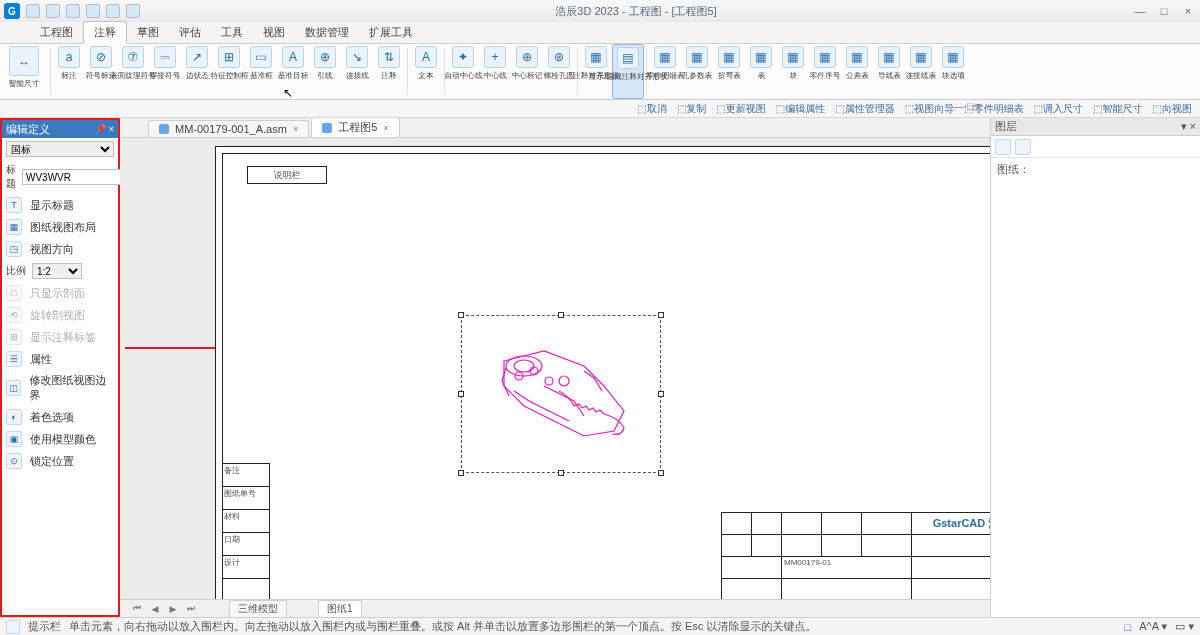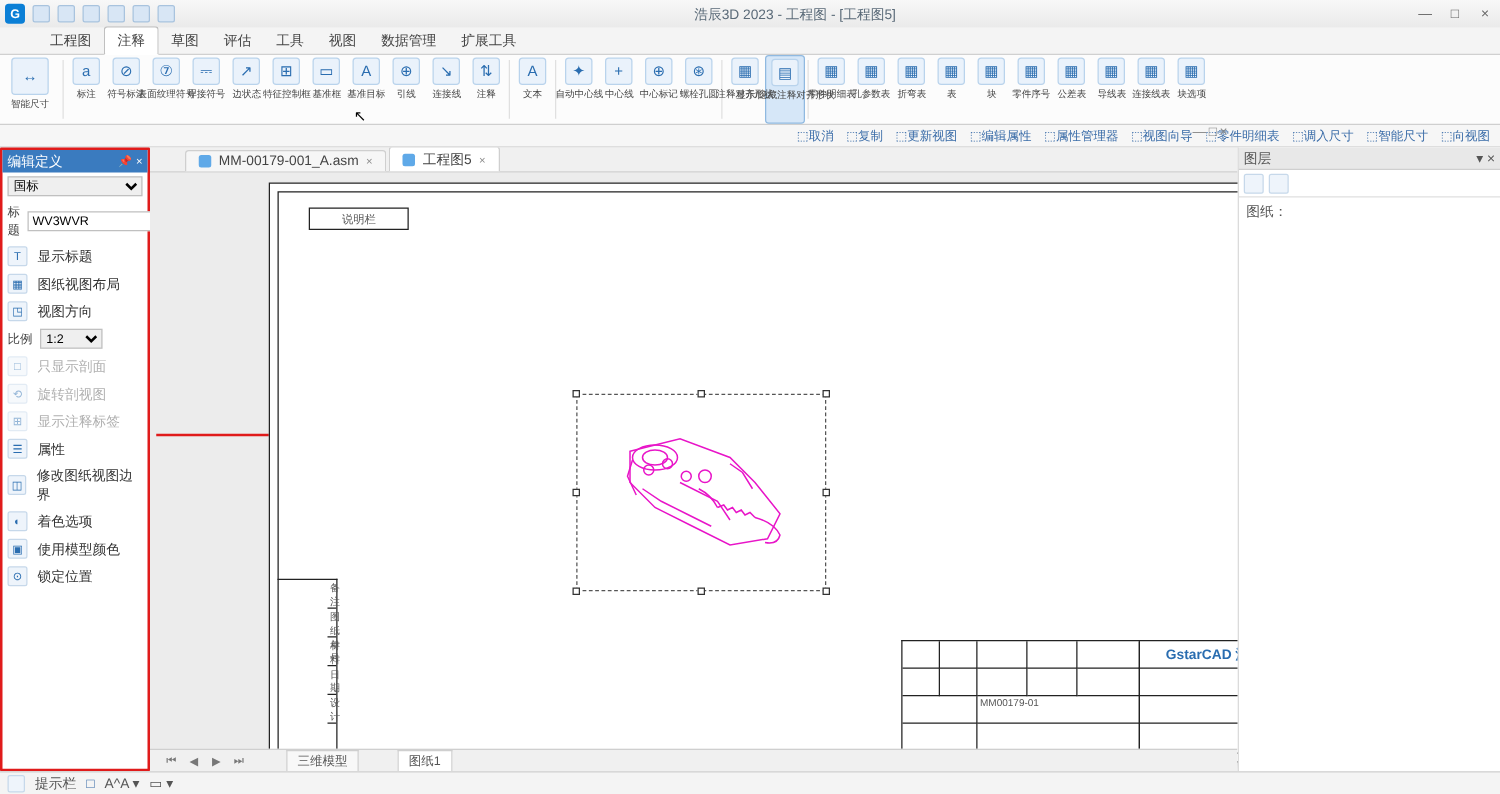--- a/index.html
+++ b/index.html
@@ -49,21 +49,21 @@
 .doc-tab.active { background:#fff; }
 .doc-tab .close { color:#888; font-size:9px; }
 .doc-tab .badge { width:10px; height:10px; background:#5fa9e8; border-radius:2px; }
 
 .drawing-canvas { position:absolute; top:28px; left:95px; width:824px; height:464px; background:#fff; border:1px solid #222; box-shadow:2px 2px 4px rgba(0,0,0,0.15); }
 .drawing-inner { position:absolute; inset:6px; border:1px solid #222; }
 .title-block { position:absolute; bottom:0; right:0; width:310px; height:90px; border-left:1px solid #222; border-top:1px solid #222; }
 .title-block .logo-cell { position:absolute; top:0; right:0; width:120px; height:22px; border-left:1px solid #222; border-bottom:1px solid #222; display:flex; align-items:center; justify-content:center; color:#2a6db0; font-weight:bold; font-size:11px;margin-left:37px; }
 .title-block .grid { position:absolute; top:0; left:0; right:120px; bottom:0; }
 .title-block .grid div { position:absolute; border-right:1px solid #222; border-bottom:1px solid #222; font-size:8px; color:#555; padding:1px 2px; }
-.left-strip { position:absolute; left:-1px; bottom:-1px; width:48px; height:140px; border:1px solid #222; border-left:none; border-bottom:none;padding-left:40px; }
+.left-strip { position:absolute; left:-1px; bottom:-1px; width:48px; height:140px; border:1px solid #222; border-left:none; border-bottom:none; }
 .left-strip div { border-bottom:1px solid #222; height:23px; font-size:8px; color:#555; padding:1px 2px; }
 .small-header { position:absolute; top:12px; left:24px; width:80px; height:18px; border:1px solid #222; font-size:9px; color:#555; display:flex; align-items:center; justify-content:center; }
 
 .selection-box { position:absolute; top:161px; left:238px; width:200px; height:158px; border:1px dashed #555; }
 .sel-handle { position:absolute; width:6px; height:6px; background:#fff; border:1px solid #333; }
 .sh-tl { top:-4px; left:-4px; } .sh-tm { top:-4px; left:calc(50% - 3px); } .sh-tr { top:-4px; right:-4px; }
 .sh-ml { top:calc(50% - 3px); left:-4px; } .sh-mr { top:calc(50% - 3px); right:-4px; }
 .sh-bl { bottom:-4px; left:-4px; } .sh-bm { bottom:-4px; left:calc(50% - 3px); } .sh-br { bottom:-4px; right:-4px; }
 
 .mech-part { position:absolute; top:20px; left:12px; }
@@ -445,16 +445,17 @@
     </div>
     <div class="rp-body">
       <span>图纸：</span>
     </div>
   </div>
 </div>
 
 <div class="statusbar">
   <span class="sico"></span>
   <span>提示栏</span>
+  <span class="hint">单击元素，向右拖动以放入围栏内。向左拖动以放入围栏内或与围栏重叠。或按 Alt 并单击以放置多边形围栏的第一个顶点。按 Esc 以清除显示的关键点。</span>
   <span style="color:#3a6ca8">□</span>
   <span>A^A ▾</span>
   <span>▭ ▾</span>
 </div>
 
 </body></html>

